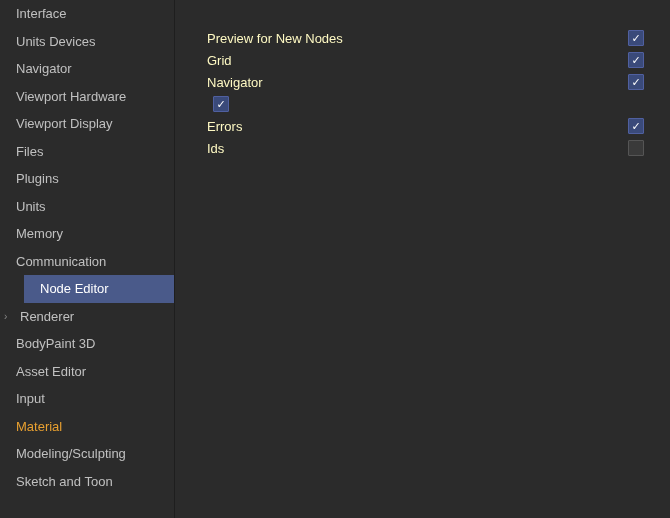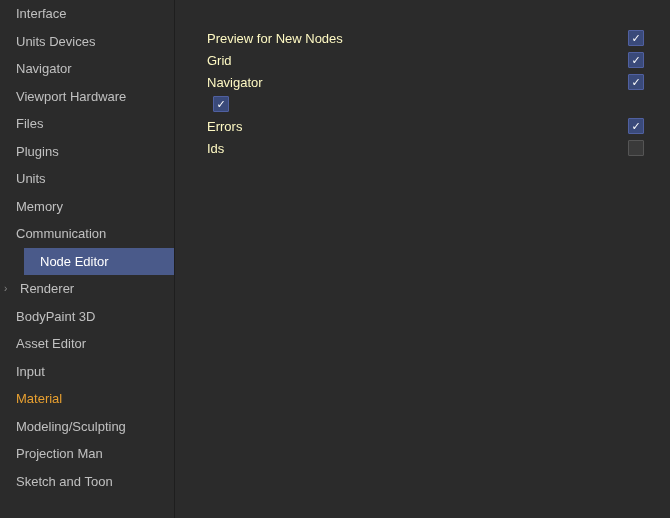--- a/index.html
+++ b/index.html
@@ -122,20 +122,23 @@
     <div class="sidebar-item">
       <span>Units Devices</span>
     </div>
     <div class="sidebar-item">
       <span>Navigator</span>
     </div>
     <div class="sidebar-item">
       <span>Viewport Hardware</span>
     </div>
     <div class="sidebar-item">
+      <span>Viewport Display</span>
+    </div>
+    <div class="sidebar-item">
       <span>Files</span>
     </div>
     <div class="sidebar-item">
       <span>Plugins</span>
     </div>
     <div class="sidebar-item">
       <span>Units</span>
     </div>
     <div class="sidebar-item">
       <span>Memory</span>
@@ -157,23 +160,20 @@
       <span>Asset Editor</span>
     </div>
     <div class="sidebar-item">
       <span>Input</span>
     </div>
     <div class="sidebar-item highlighted">
       <span>Material</span>
     </div>
     <div class="sidebar-item">
       <span>Modeling/Sculpting</span>
-    </div>
-    <div class="sidebar-item">
-      <span>Projection Man</span>
     </div>
     <div class="sidebar-item">
       <span>Sketch and Toon</span>
     </div>
   </div>
 
 <div class="main">
   <div class="section-title"></div>
   <div>
   <div class="option-row">

